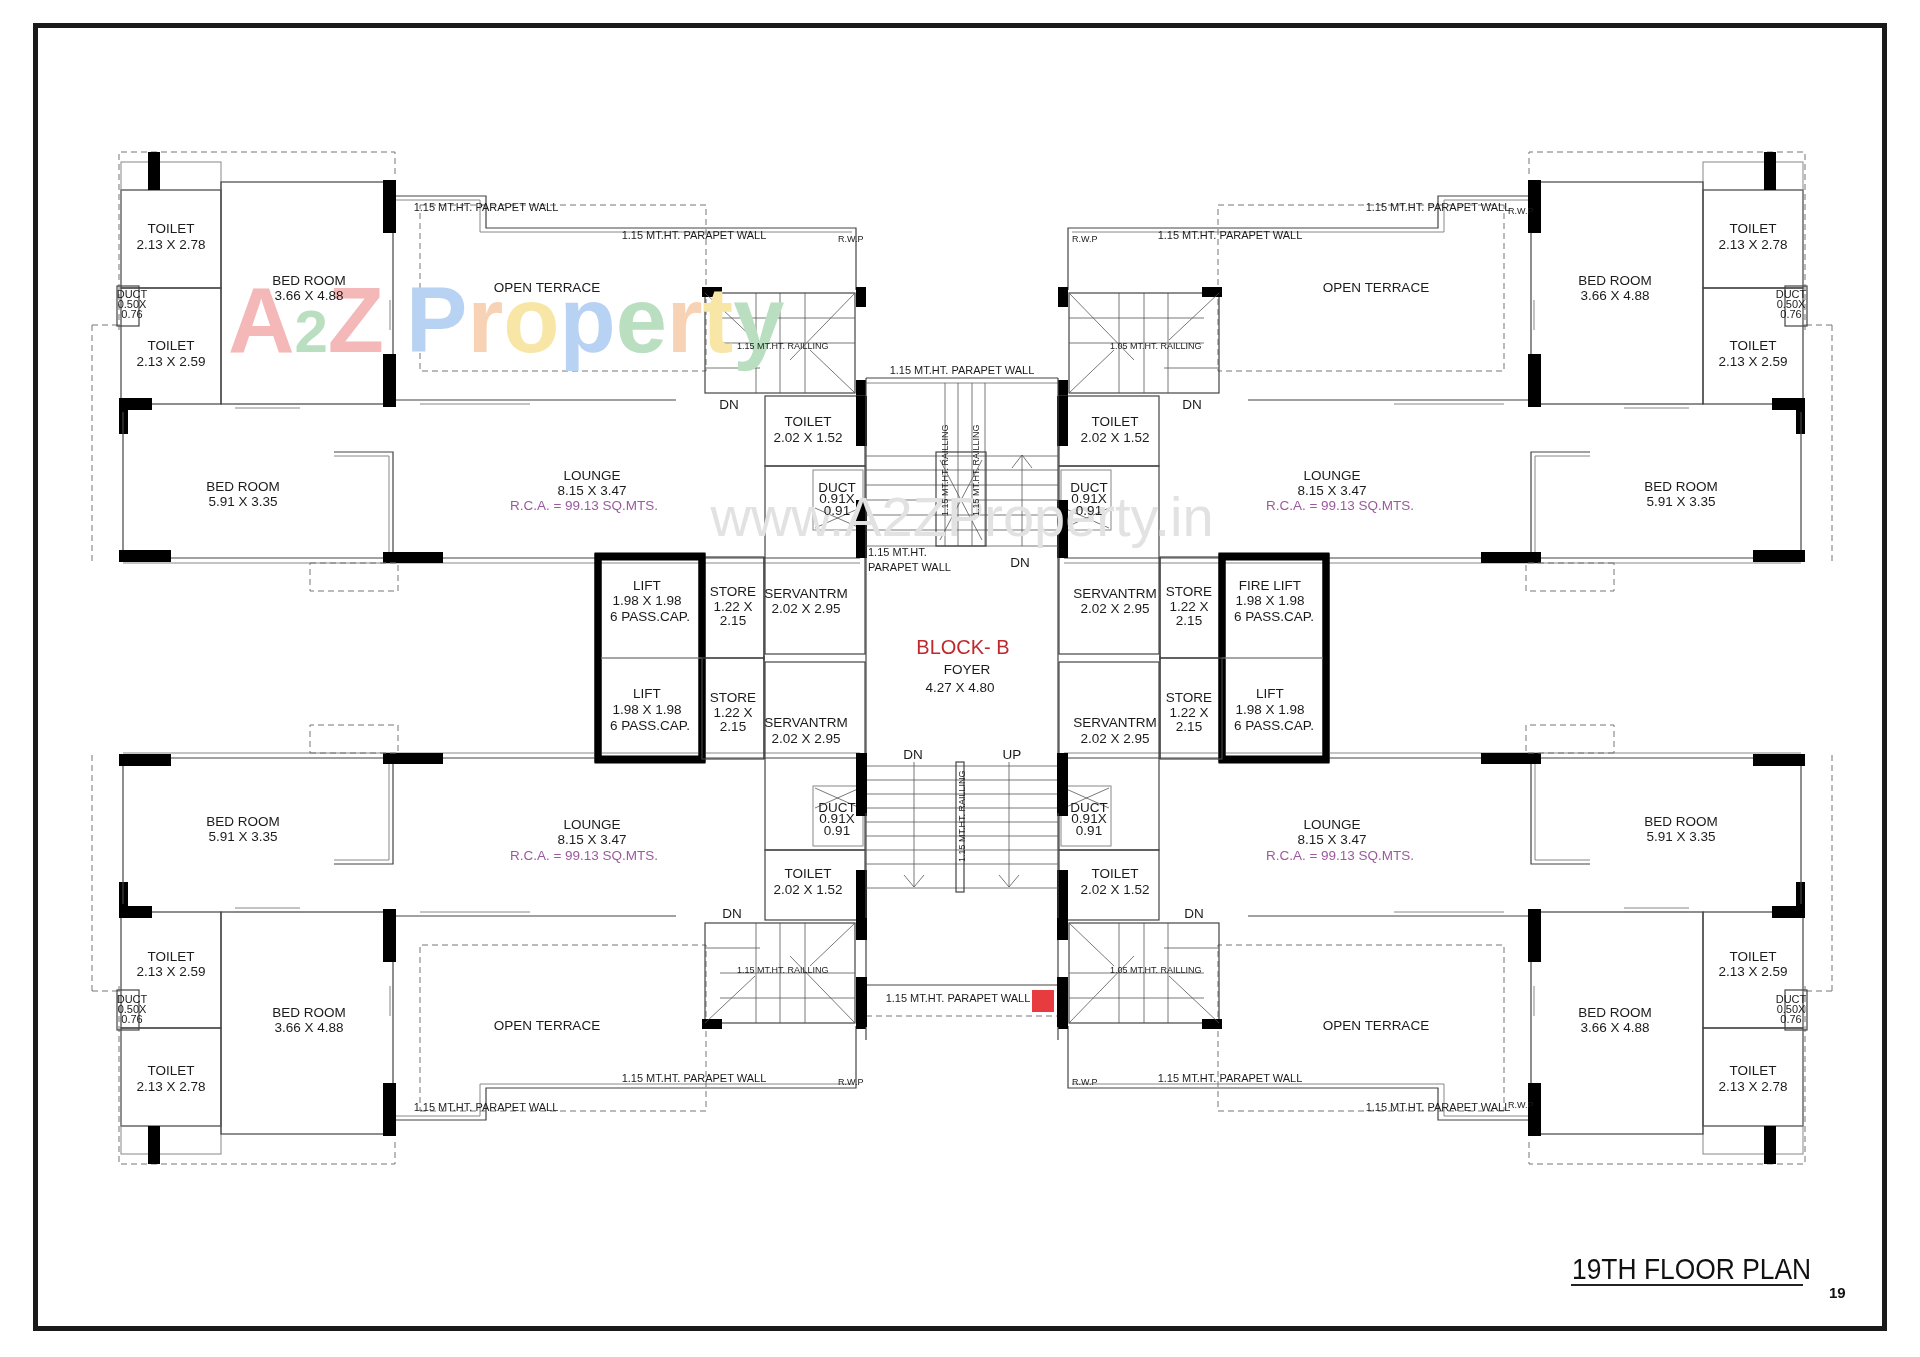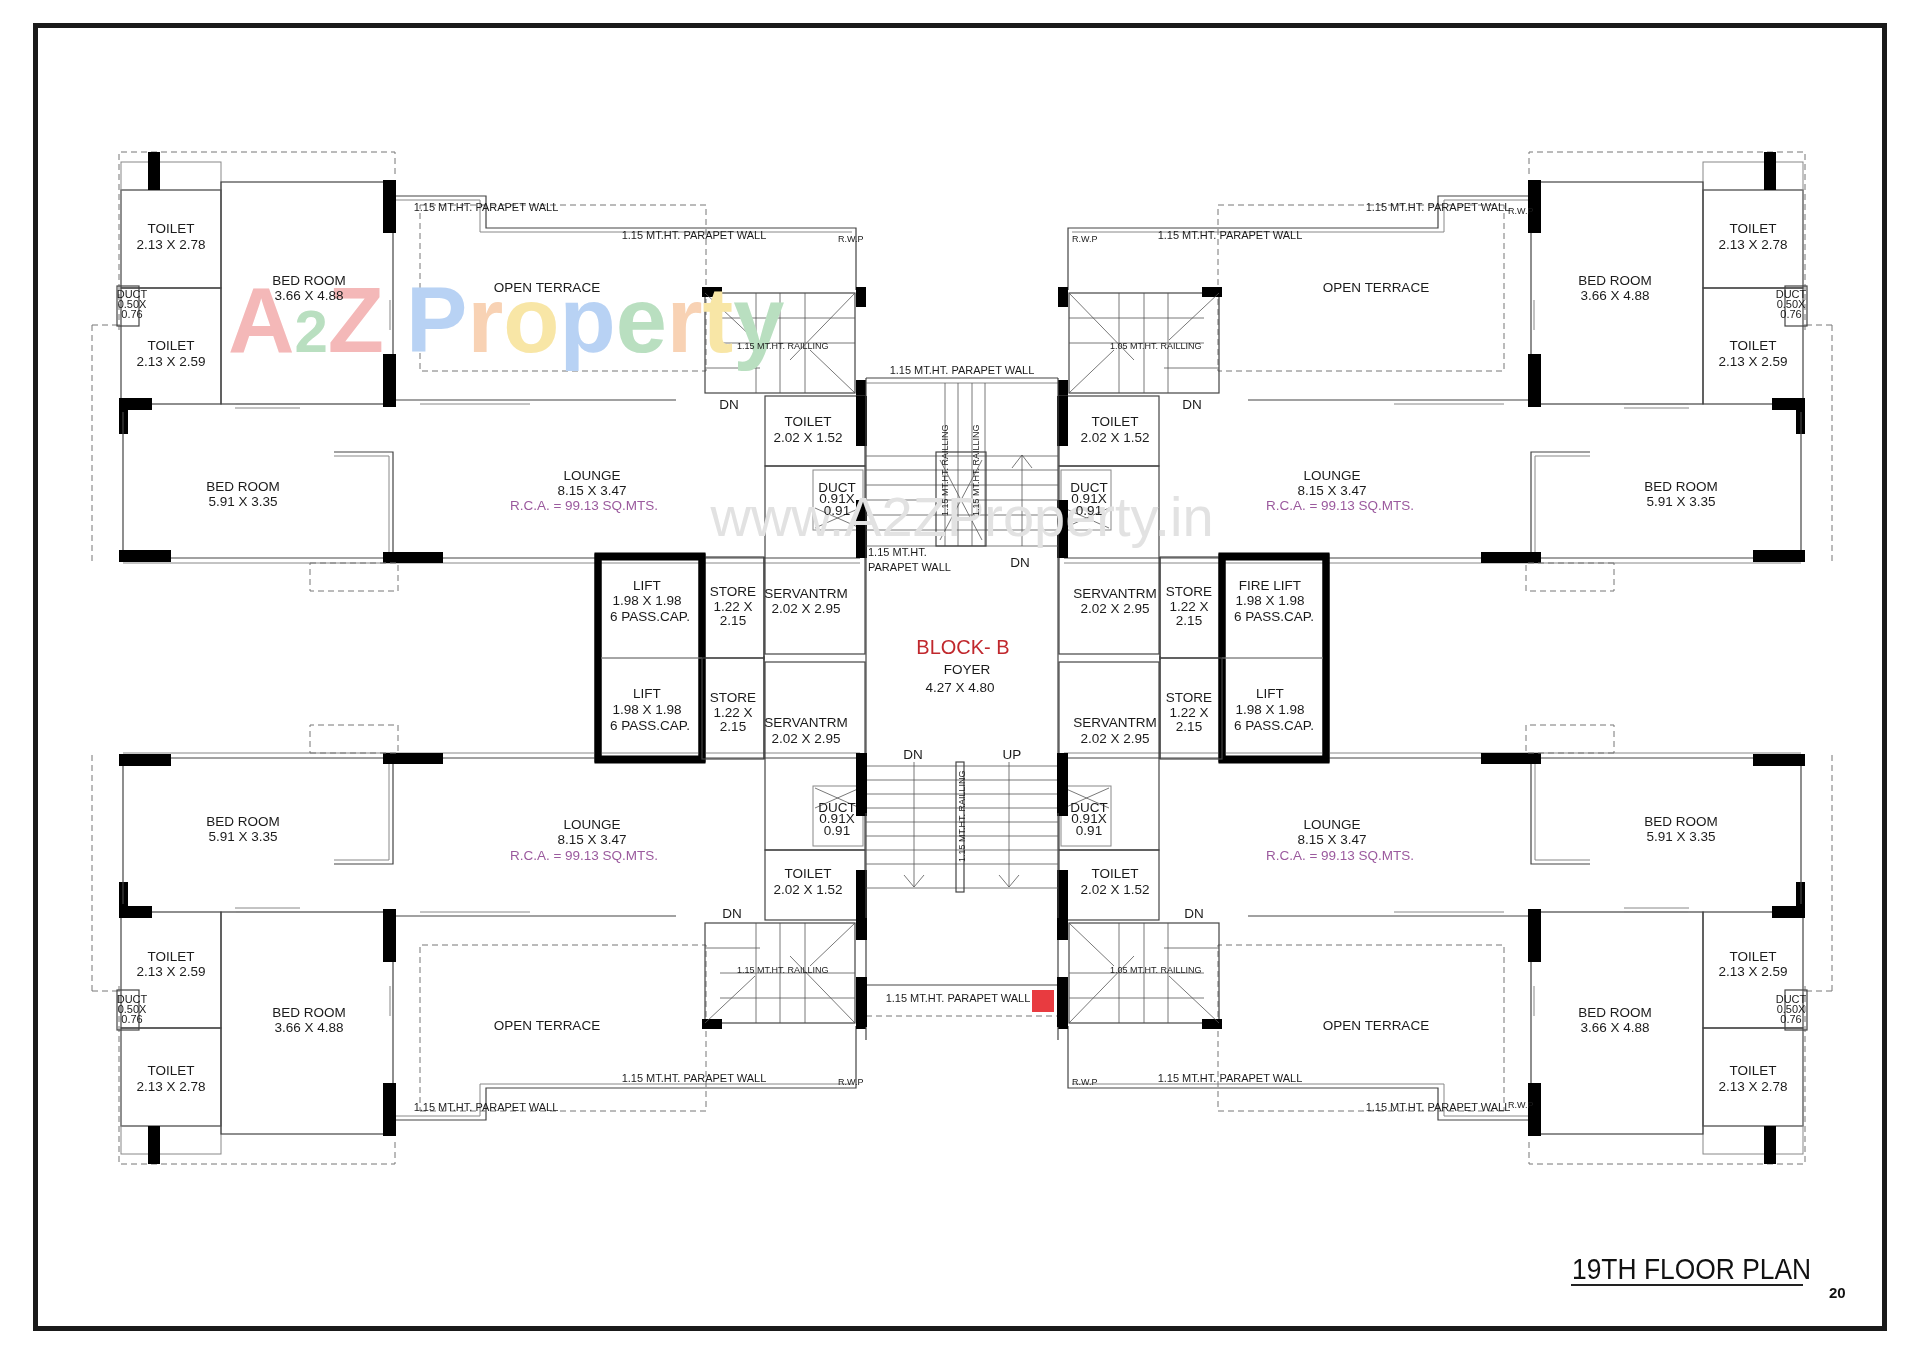--- a/index.html
+++ b/index.html
@@ -315,14 +315,14 @@
       <text class="lbl" x="1376" y="1030">OPEN TERRACE</text>
       <text class="lbl-sm" x="1230" y="1082">1.15 MT.HT. PARAPET WALL</text>
       <text class="lbl-xs" x="1072" y="1085">R.W.P</text>
       <text class="lbl-sm" x="1438" y="1111">1.15 MT.HT. PARAPET WALL</text>
       <text class="lbl-xs" x="1508" y="1108">R.W.P</text>
     </g>
   </svg>
 
   <div id="title-text">19TH FLOOR PLAN</div>
   <div id="title-underline"></div>
-  <div id="page-number">20</div>
+  <div id="page-number">19</div>
 </div>
 
 </body></html>

